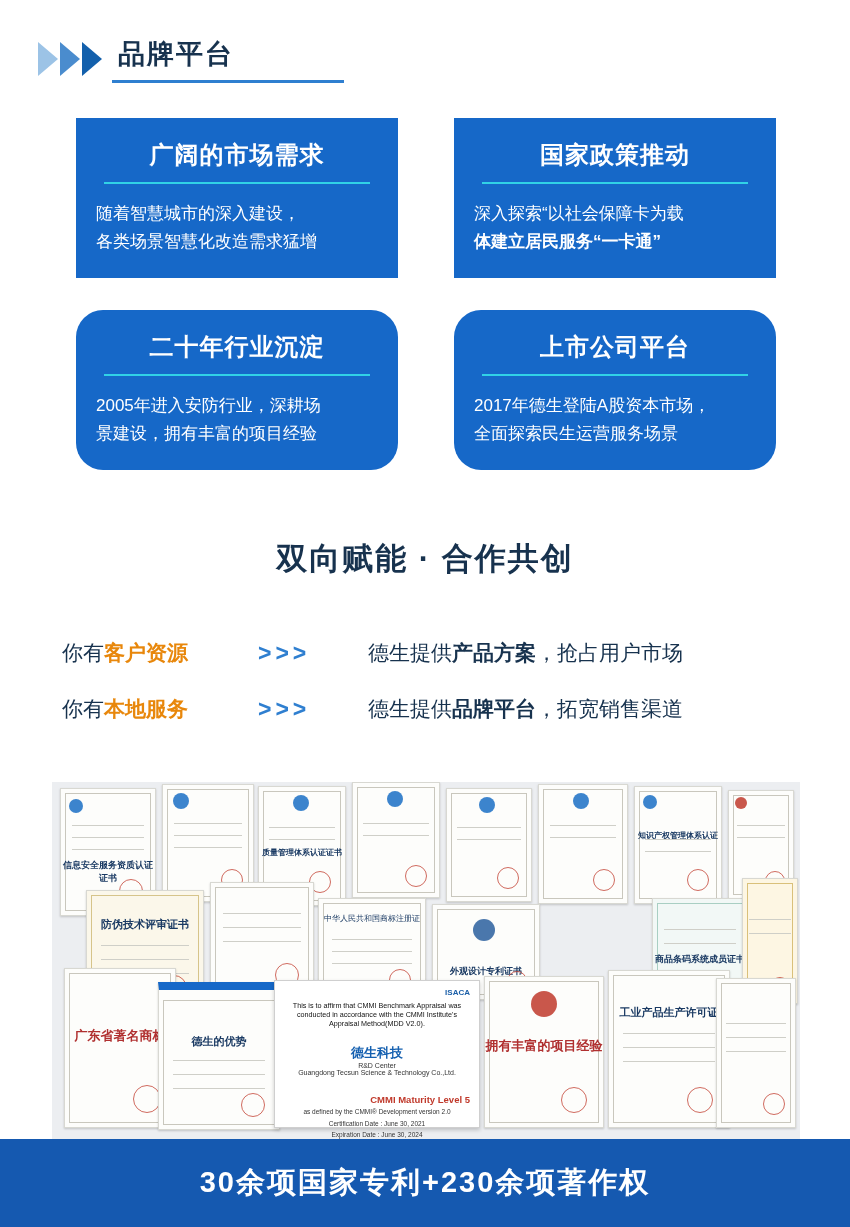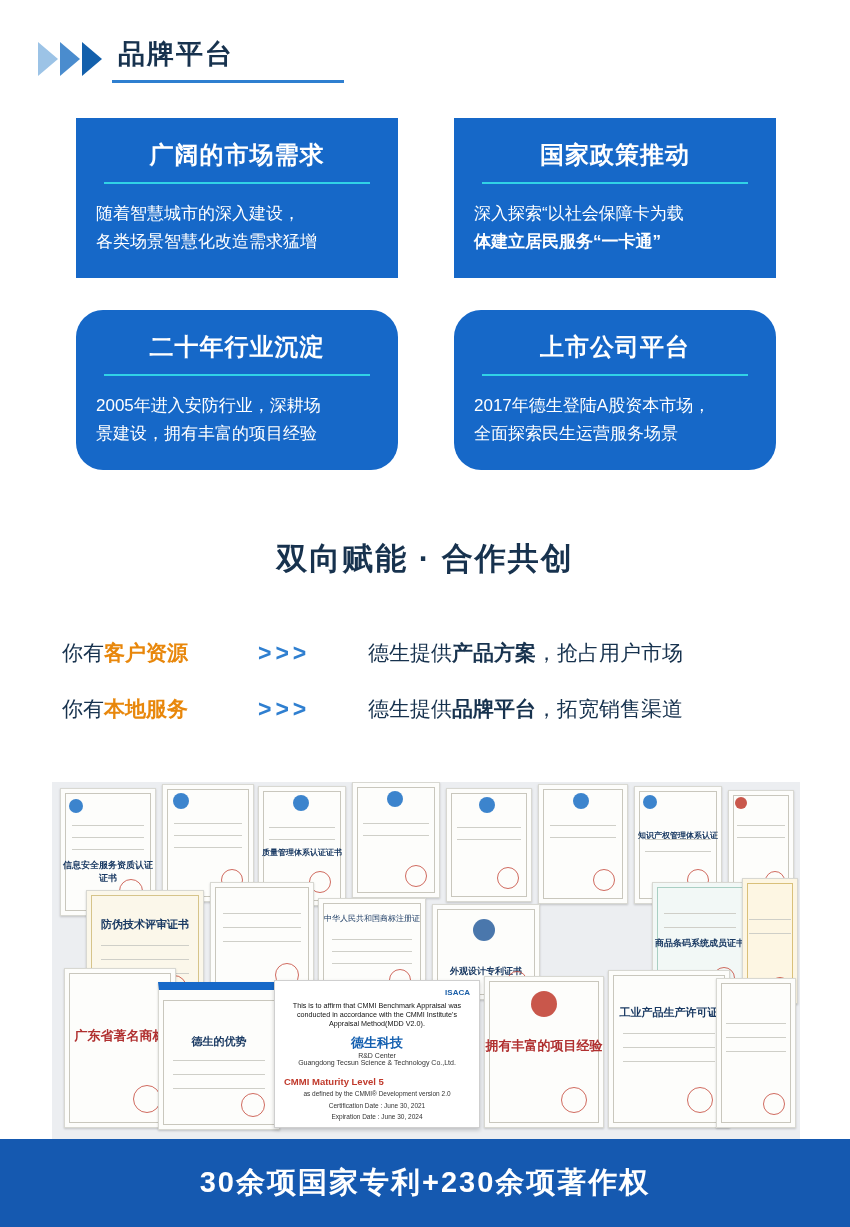--- a/index.html
+++ b/index.html
@@ -195,21 +195,21 @@
   }
   .cert .badge {
     position: absolute;
     border-radius: 50%;
     background: #1a6fc4;
     opacity: .85;
   }
   .cert.blue-hdr { border-top: 8px solid #1668c8; }
   .cert.gold { background: #fdf6e3; }
   .cert.cream { background: #fbf7ea; }
-  .cert.teal { background: #f2f8f6; }
+  .cert.teal { background: #f2f8f6; margin-top: 16px; }
 
   .cmmi {
     position: absolute;
     left: 222px;
     top: 198px;
     width: 206px;
     height: 148px;
     background: #ffffff;
     border: 1px solid #cfcfcf;
     box-shadow: 0 2px 4px rgba(0,0,0,0.2);
@@ -224,36 +224,36 @@
   }
   .cmmi .affirm {
     font-size: 7.2px;
     line-height: 9px;
     color: #111;
     margin-top: 4px;
     text-align: center;
   }
   .cmmi .tec {
     text-align: center;
-    margin-top: 6px;
+    margin-top: 16px;
     font-size: 13px;
     font-weight: bold;
     color: #1560b0;
   }
   .cmmi .tecsub {
     text-align: center;
     font-size: 7px;
     color: #333;
   }
   .cmmi .lvl {
-    text-align: left;
+    text-align: right;
     font-size: 9.5px;
     font-weight: bold;
     color: #c0392b;
-    margin-top: 10px;
+    margin-top: 18px;
   }
   .cmmi .small {
     text-align: center;
     font-size: 6.5px;
     color: #333;
     line-height: 8.5px;
     margin-top: 3px;
   }
 
   .cert-cn-title {

